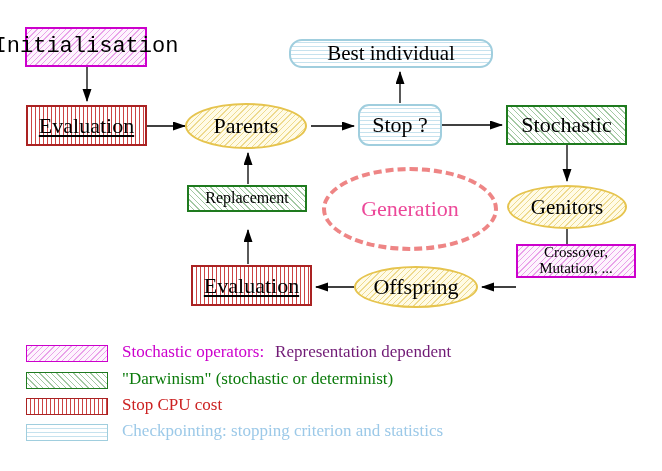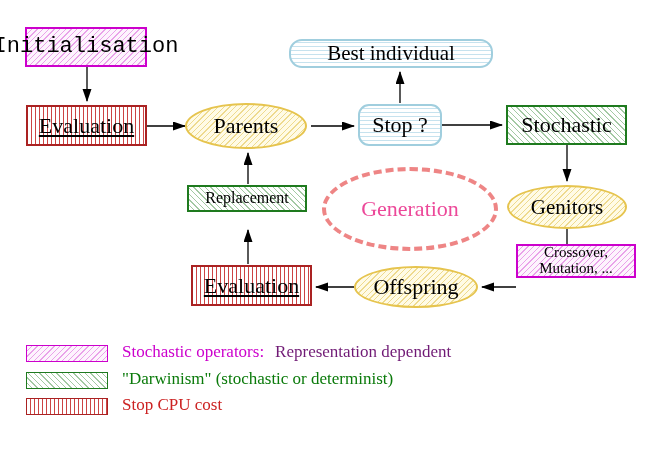--- a/index.html
+++ b/index.html
@@ -115,14 +115,18 @@
   <div class="legend-row" style="left:26px;top:372px;">
     <div class="swatch hatch-green"></div>
     <div class="legend-text t-green">"Darwinism" (stochastic or determinist)</div>
   </div>
 
   <div class="legend-row" style="left:26px;top:398px;">
     <div class="swatch stripes-red"></div>
     <div class="legend-text t-red">Stop CPU cost</div>
   </div>
 
+  <div class="legend-row" style="left:26px;top:424px;">
+    <div class="swatch stripes-cyan"></div>
+    <div class="legend-text t-cyan">Checkpointing: stopping criterion and statistics</div>
+  </div>
 
 </div>
 
 </body></html>

